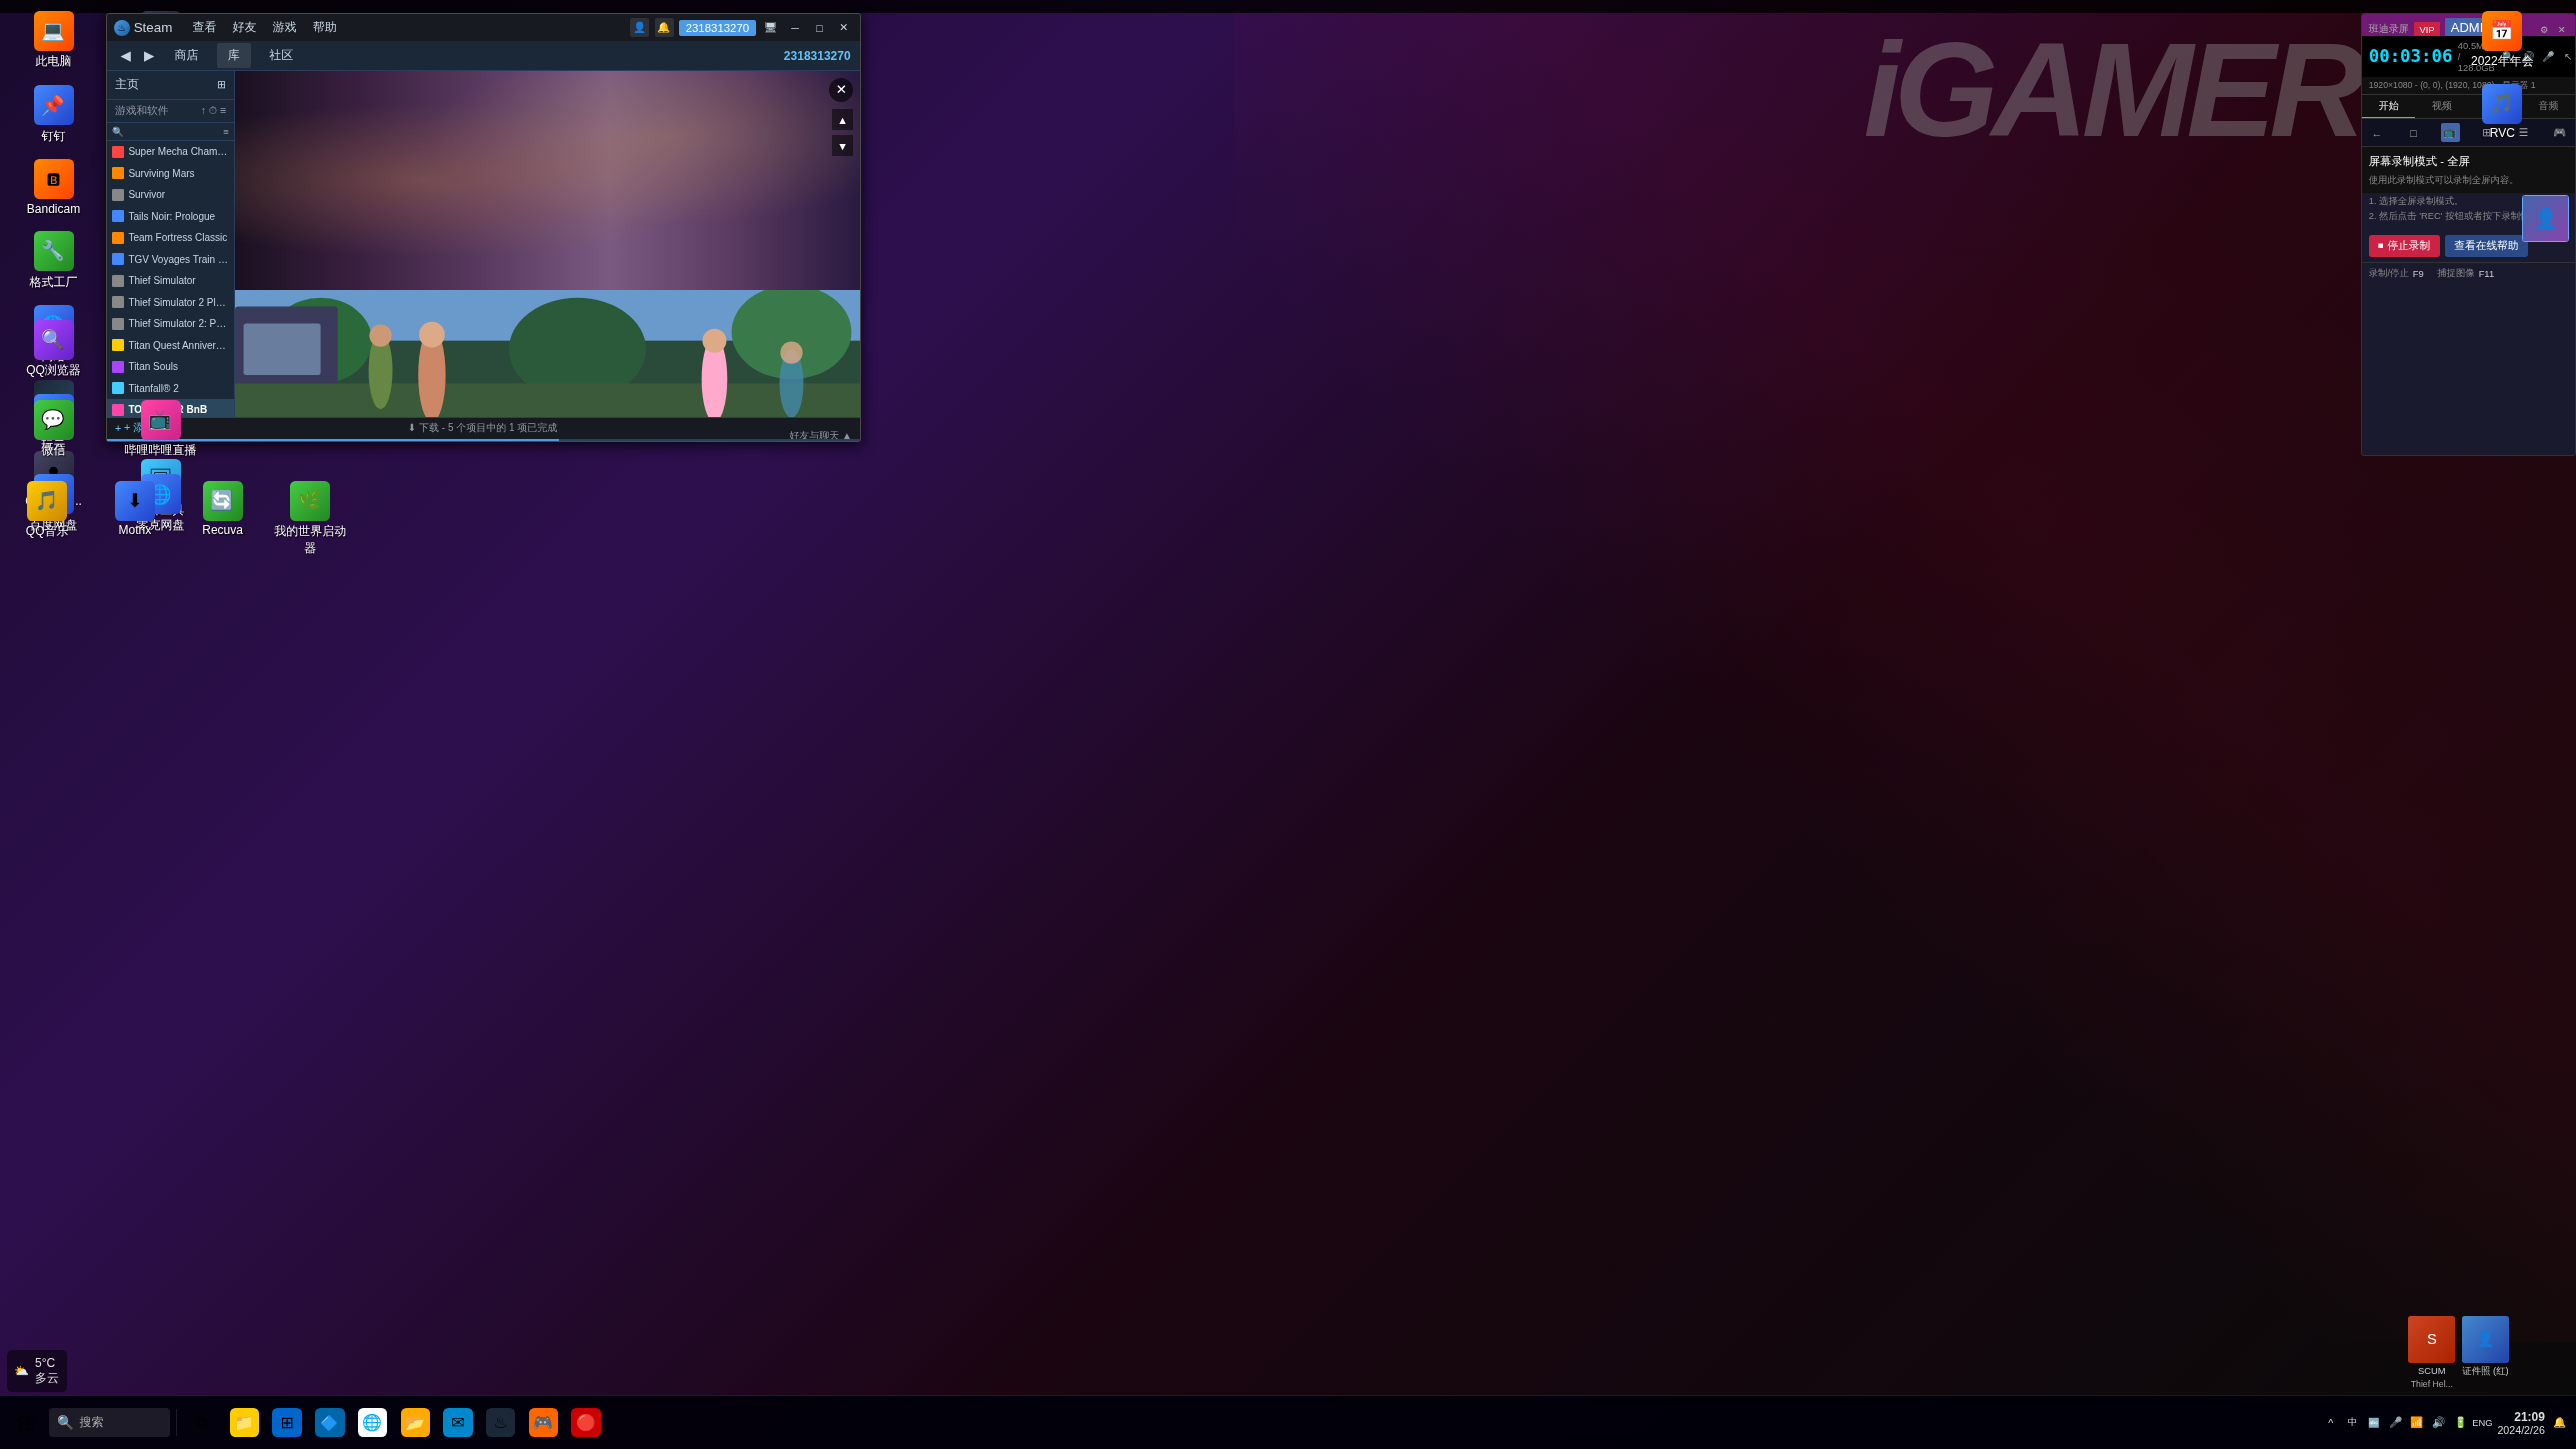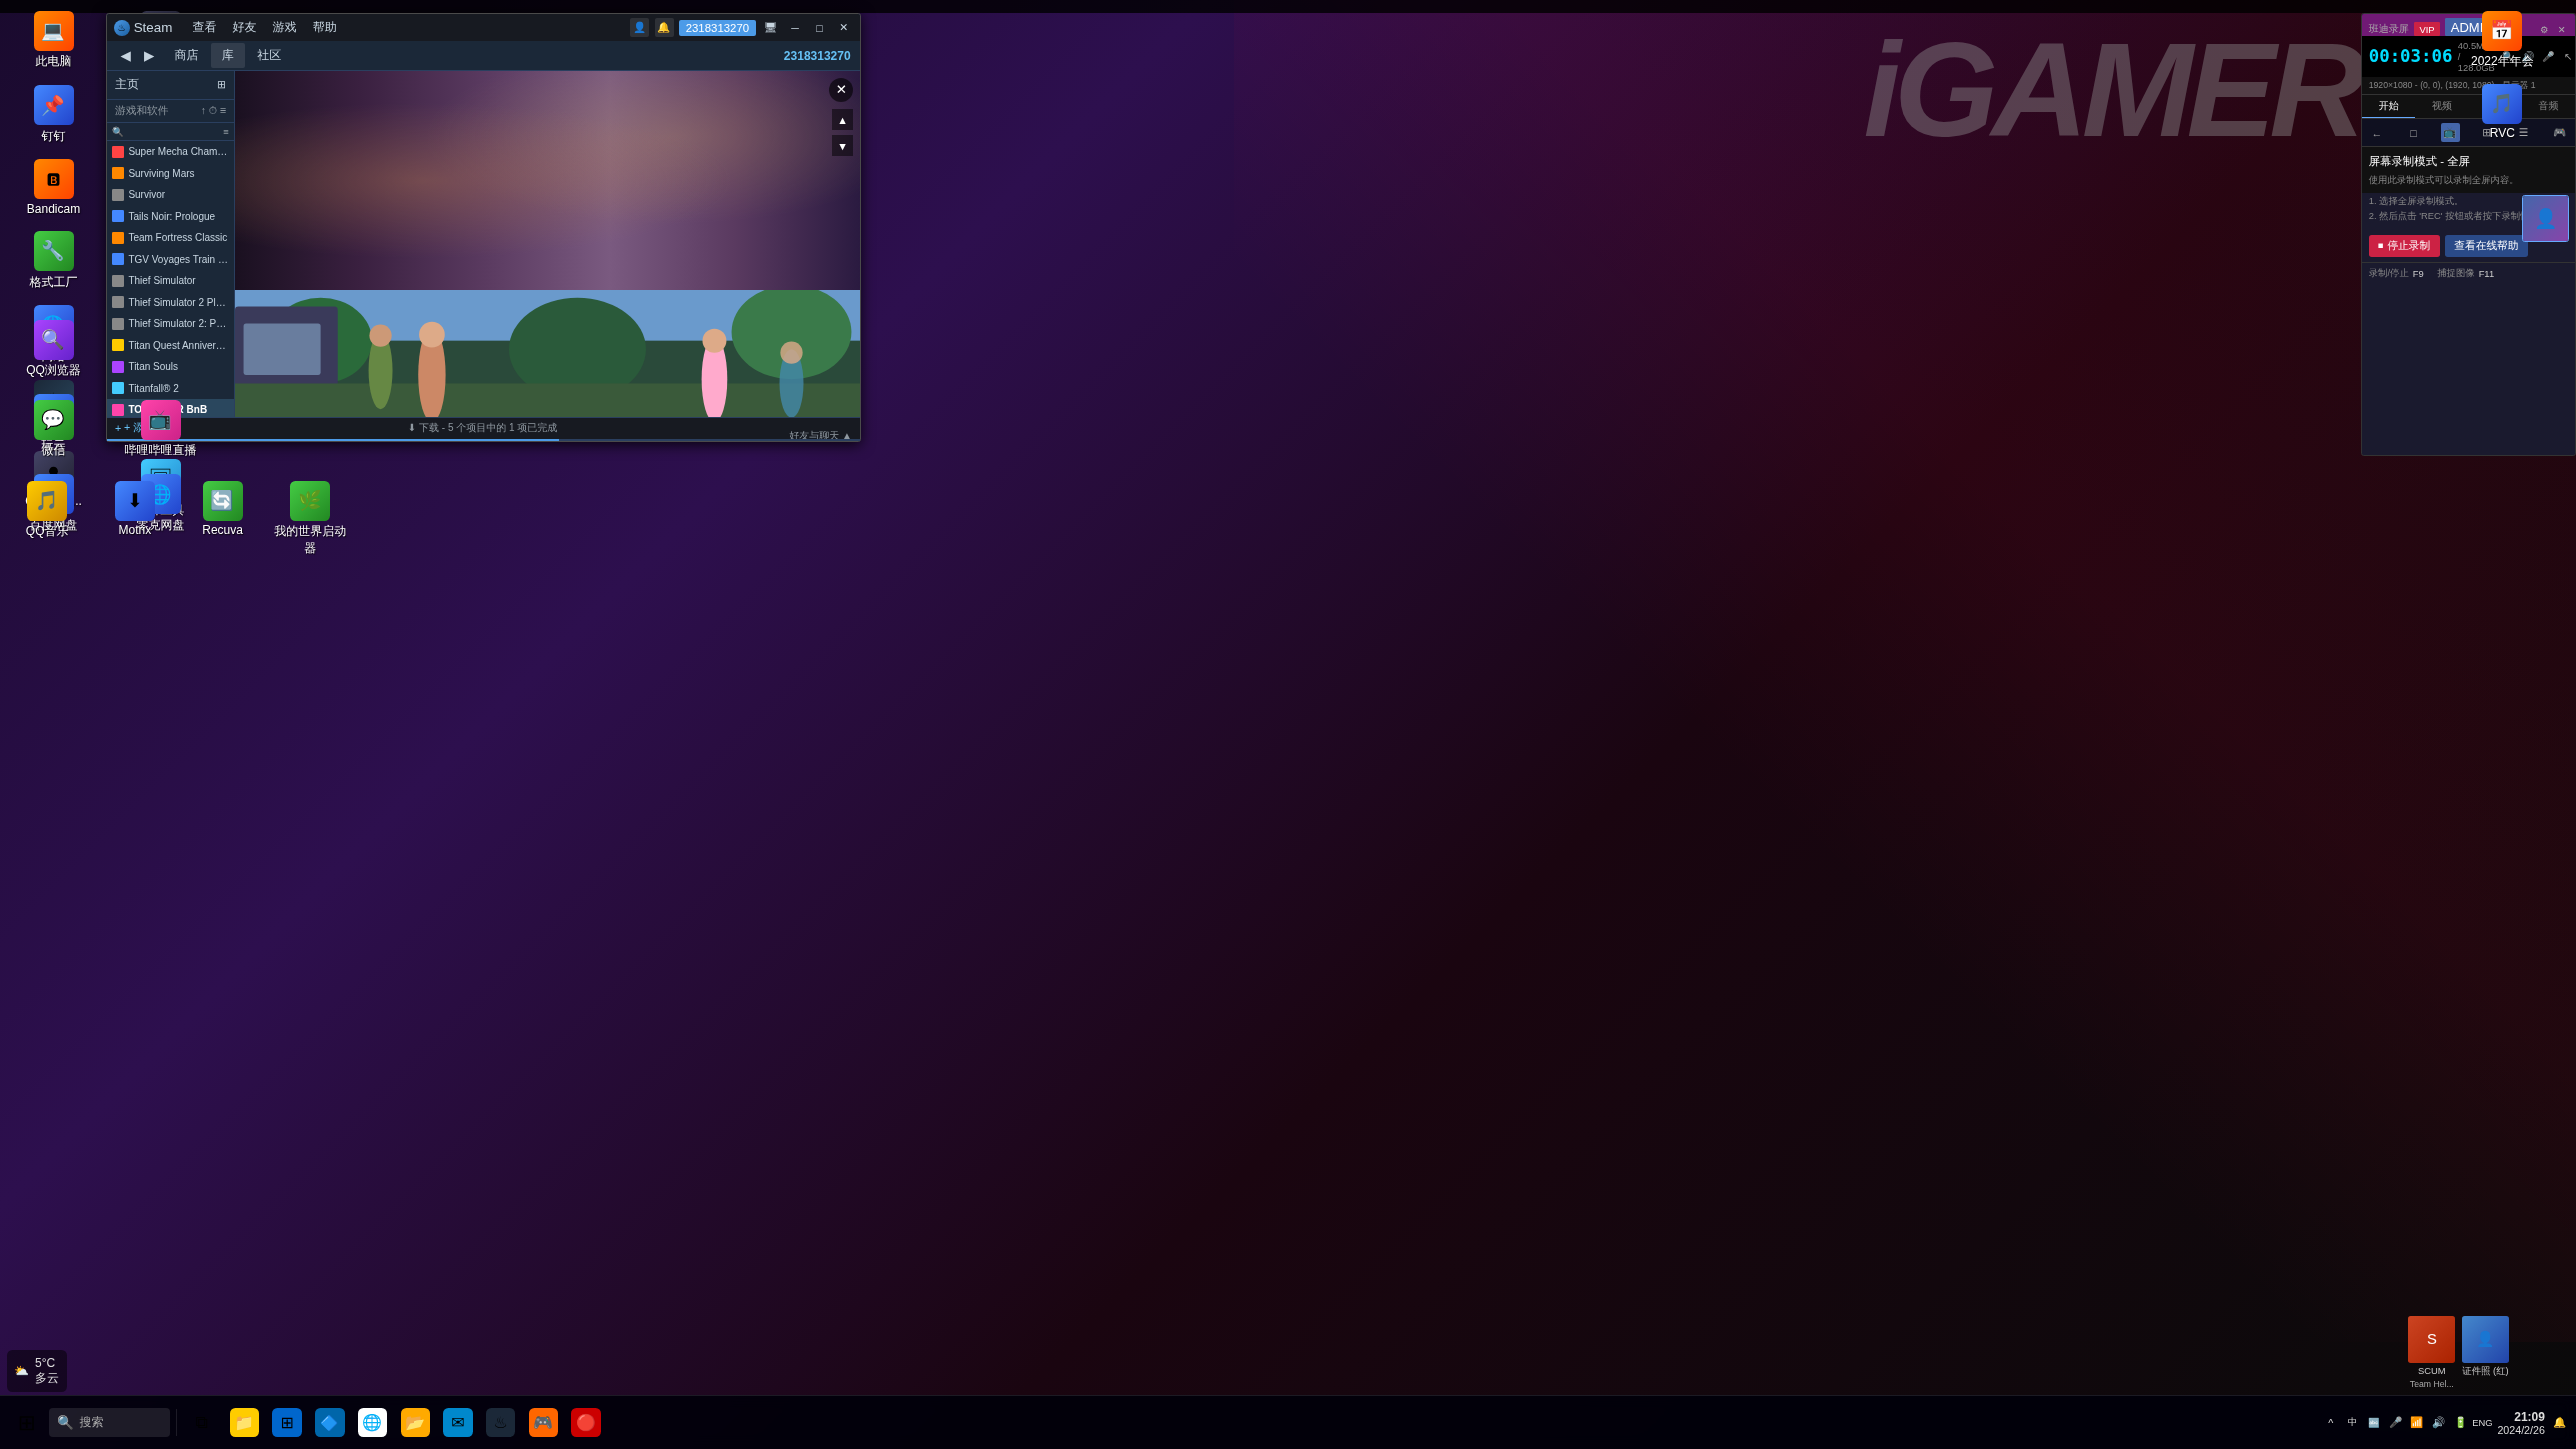--- a/index.html
+++ b/index.html
@@ -184,21 +184,21 @@
 
     .nav-arrow {
       color: #c7d5e0;
       font-size: 13.4px;
       cursor: pointer;
       padding: 2.7px 4px;
     }
 
     .nav-tabs {
       display: flex;
-      gap: 2px;
+      gap: 8px;
     }
 
     .nav-tab {
       color: #c7d5e0;
       font-size: 12px;
       padding: 4px 10.7px;
       cursor: pointer;
       border-radius: 2px;
     }
 
@@ -1202,21 +1202,21 @@
 </div>
 
 <div class="avatar-area">
   <div style="width:100%;height:100%;background:linear-gradient(135deg,#4466aa,#8844aa);display:flex;align-items:center;justify-content:center;font-size:19px;">👤</div>
 </div>
 
 <div style="position:absolute;bottom:60px;right:67px;display:flex;gap:6.7px;z-index:10;">
   <div style="display:flex;flex-direction:column;align-items:center;gap:2.7px;">
     <div style="width:47px;height:47px;border-radius:2.7px;background:linear-gradient(135deg,#cc4422,#aa2200);display:flex;align-items:center;justify-content:center;font-size:14.8px;color:#fff;">S</div>
     <span style="color:#ccc;font-size:9.4px;">SCUM</span>
-    <span style="color:#aaa;font-size:8.7px;">Team Hel...</span>
+    <span style="color:#aaa;font-size:8.7px;">Thief Hel...</span>
   </div>
   <div style="display:flex;flex-direction:column;align-items:center;gap:2.7px;">
     <div style="width:47px;height:47px;border-radius:2.7px;background:linear-gradient(135deg,#4488cc,#2244aa);display:flex;align-items:center;justify-content:center;font-size:14.8px;color:#fff;">👤</div>
     <span style="color:#ccc;font-size:9.4px;">证件照 (红)</span>
   </div>
 </div>
 
 <div style="position:absolute;right:6.7px;top:0;width:134px;display:flex;flex-direction:column;gap:5.4px;padding:6.7px;">
   <div class="desktop-icon">
     <div class="icon-img icon-orange">📅</div>

